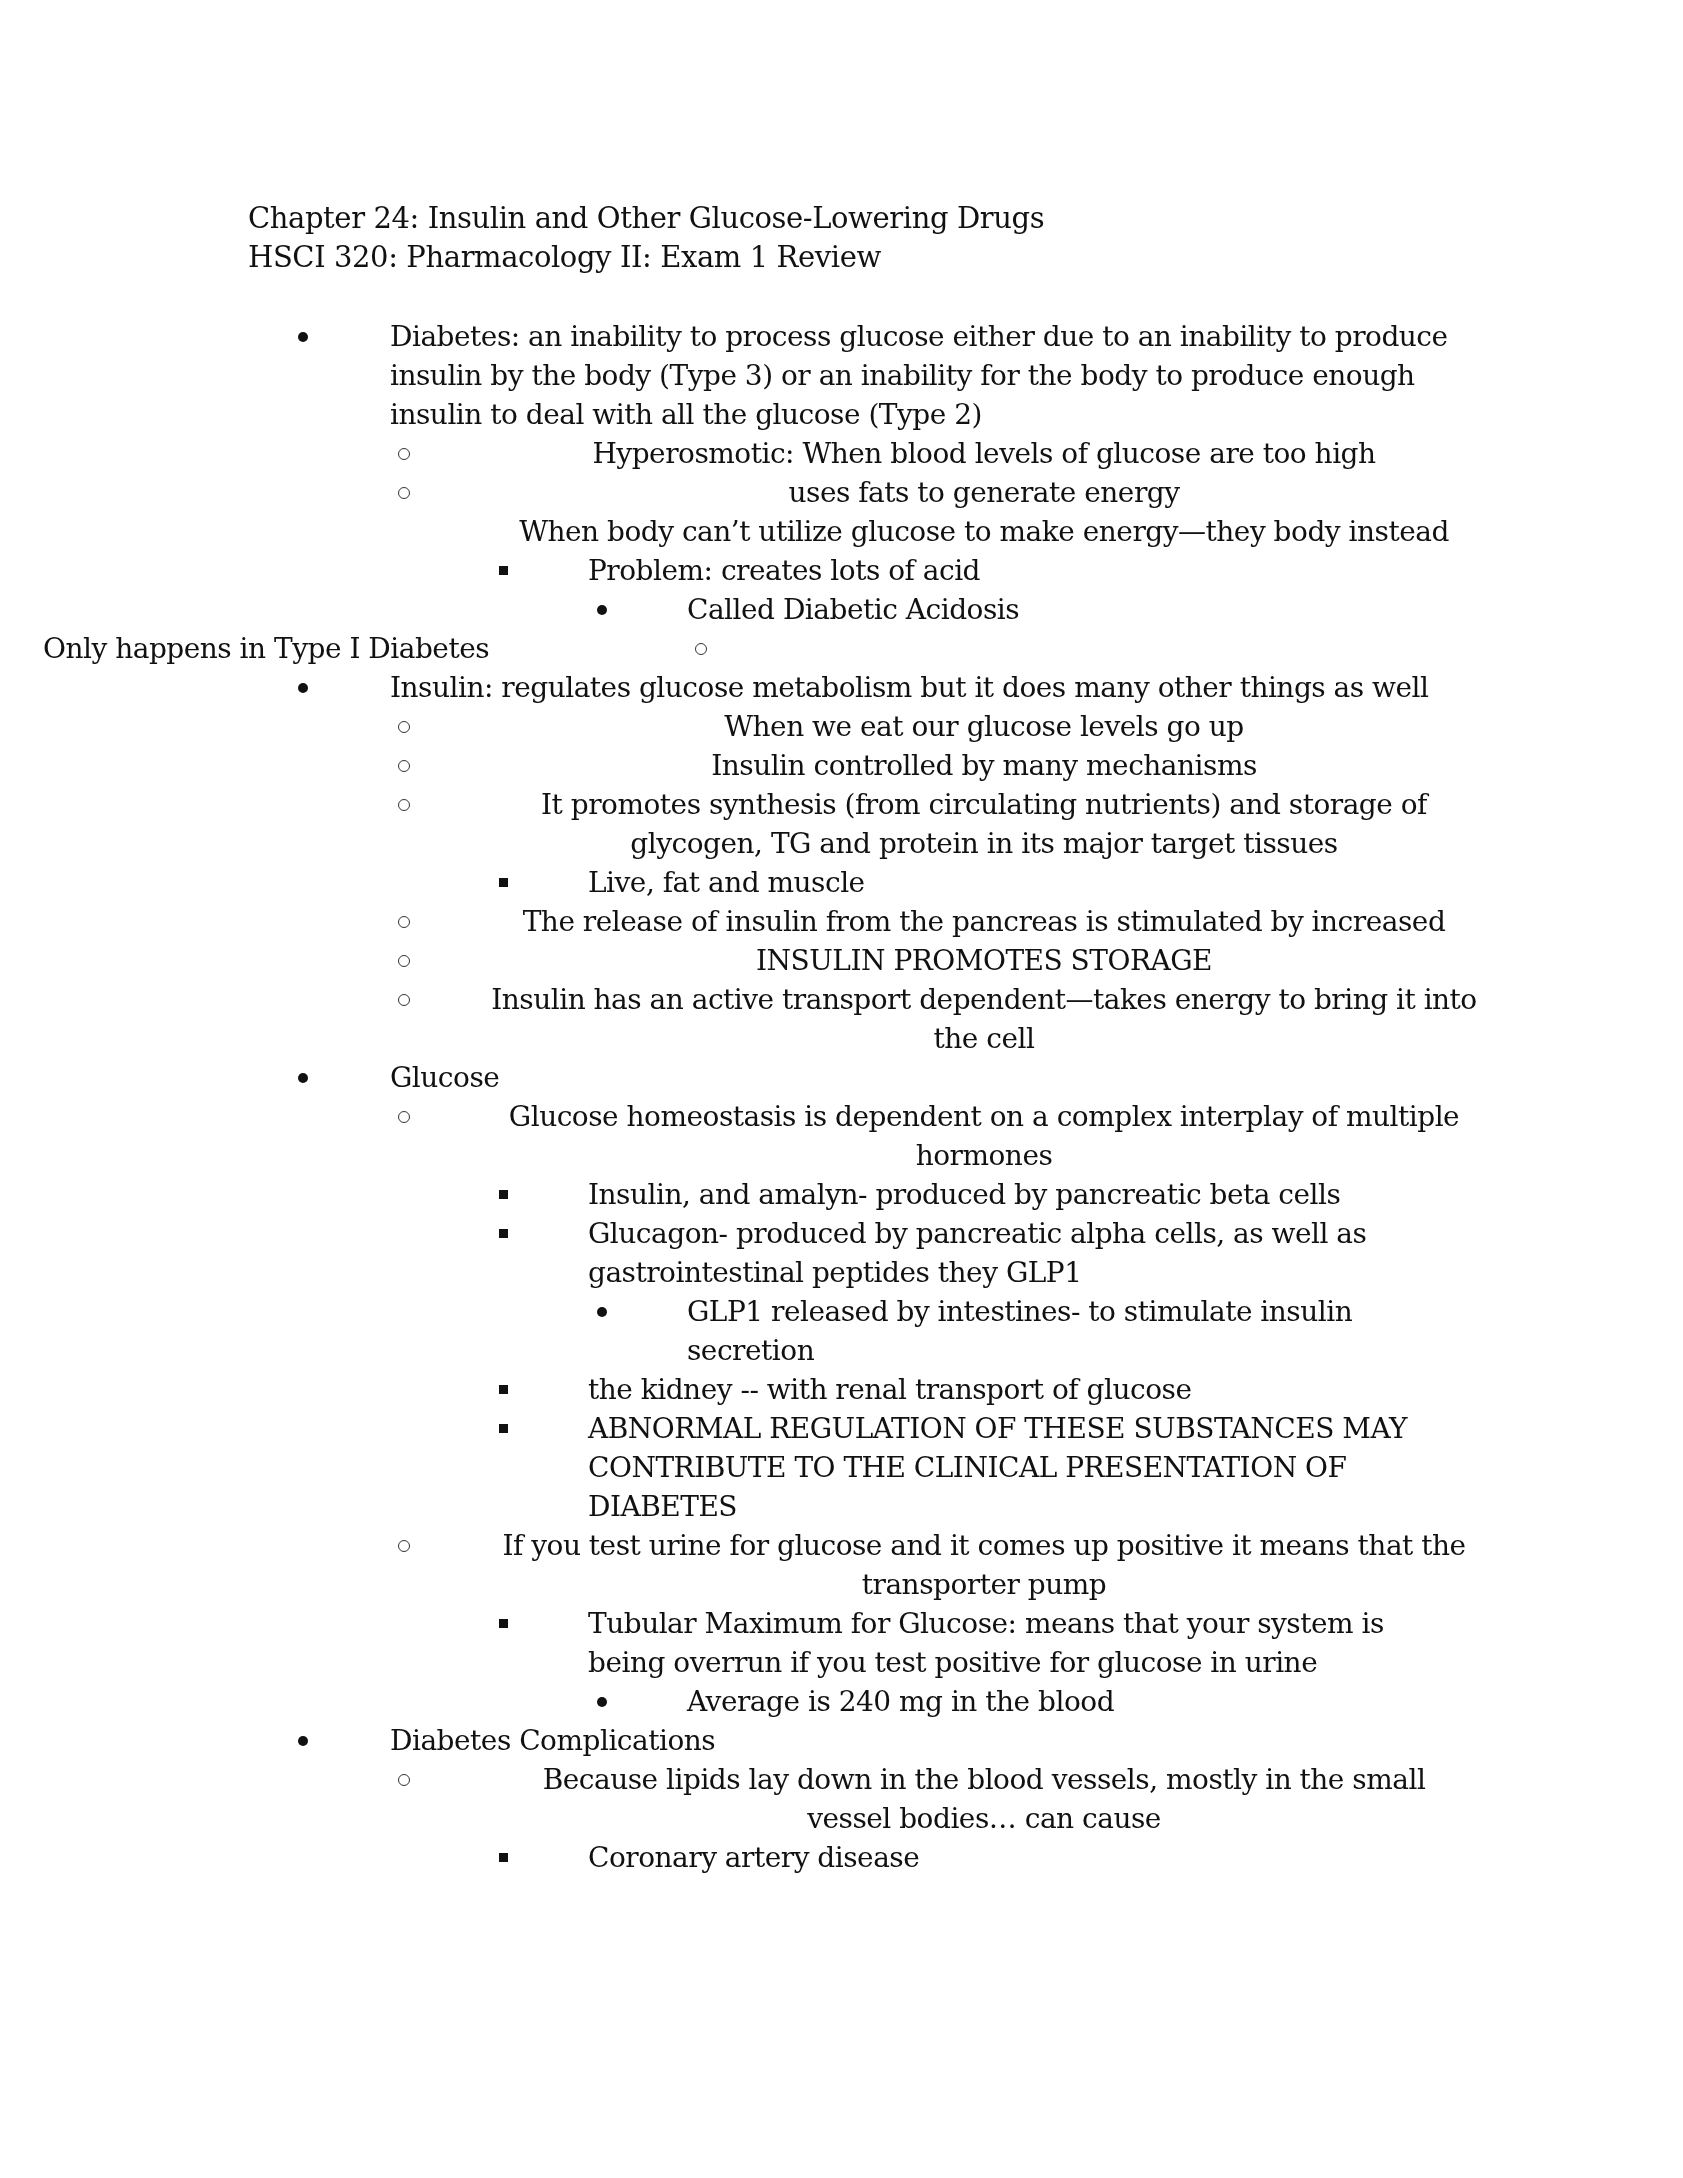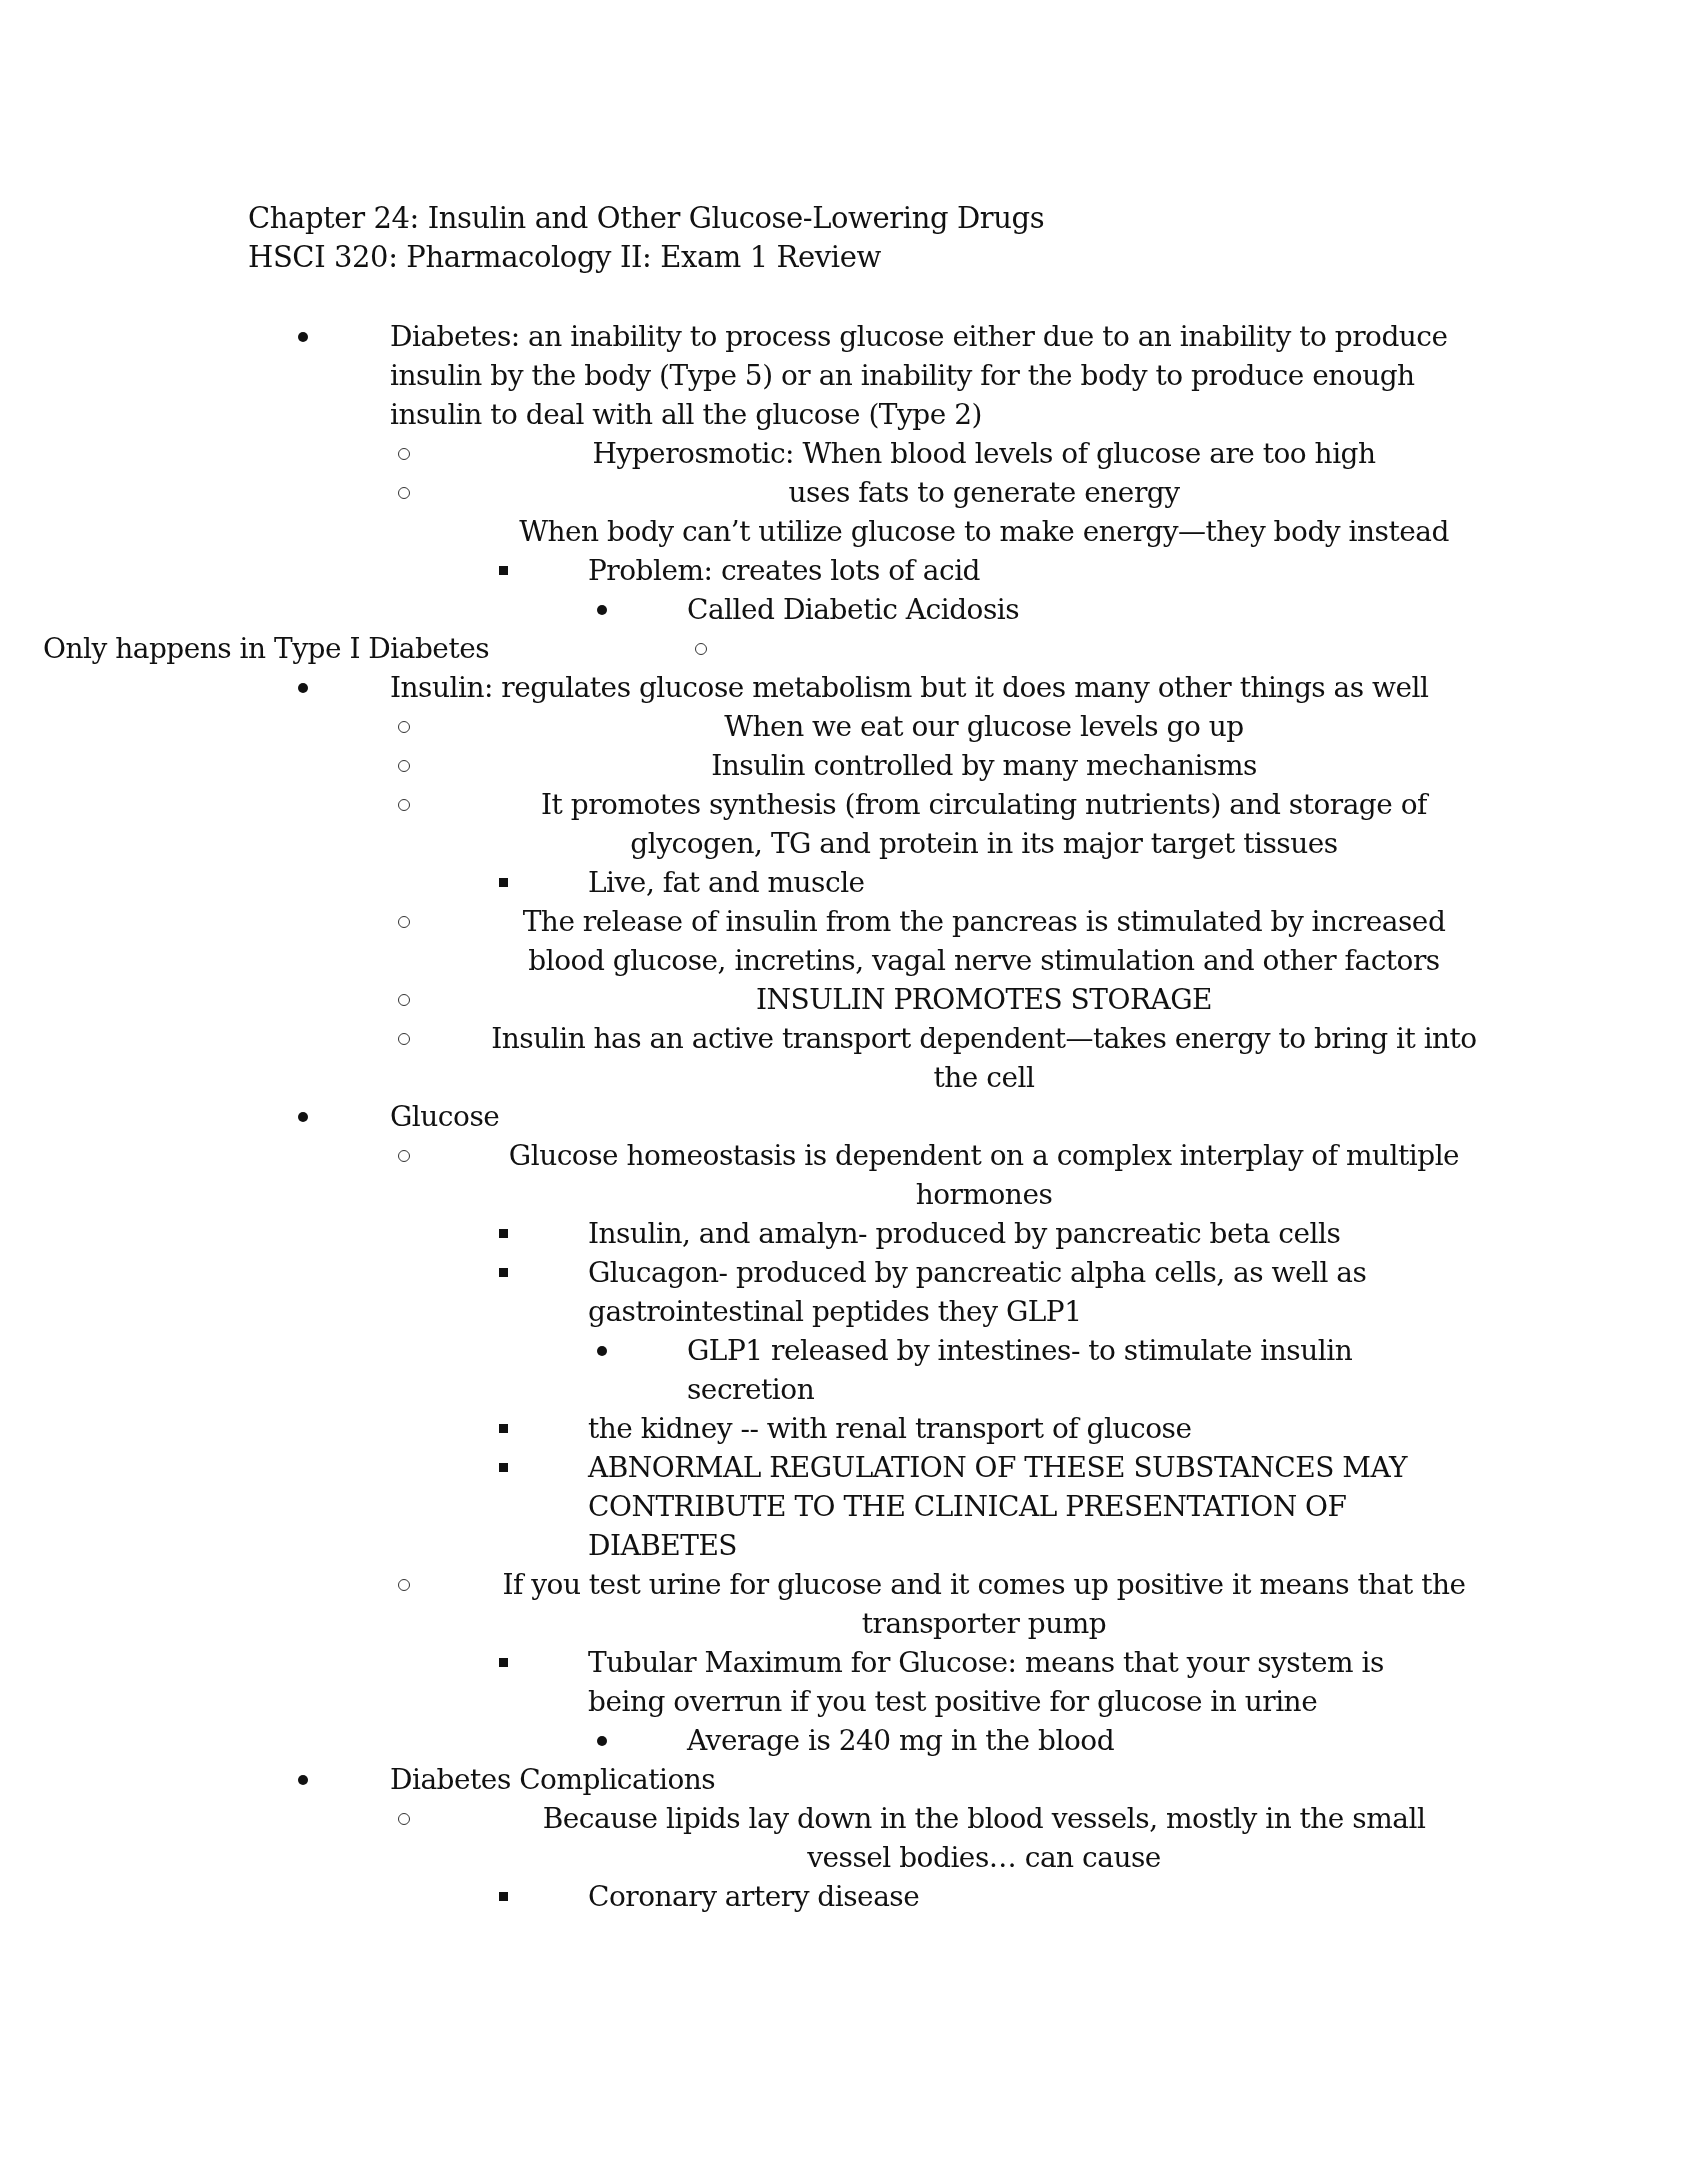--- a/index.html
+++ b/index.html
@@ -26,21 +26,21 @@
 <div class="page">
   <div class="hdr" style="top:199px">Chapter 24: Insulin and Other Glucose-Lowering Drugs</div>
   <div class="hdr" style="top:238px">HSCI 320: Pharmacology II: Exam 1 Review</div>
 
   <div class="outline" id="outline">
       <div class="item l1">
         <span class="bul">
           <span class="dot"></span>
         </span>
         <span class="txt">Diabetes: an inability to process glucose either due to an inability to produce</span>
-        <span class="txt">insulin by the body (Type 5) or an inability for the body to produce enough</span>
+        <span class="txt">insulin by the body (Type 3) or an inability for the body to produce enough</span>
         <span class="txt">insulin to deal with all the glucose (Type 2)</span>
       </div>
       <div class="item l2">
         <span class="bul">
           <span class="circ"></span>
         </span>
         <span class="txt">Hyperosmotic: When blood levels of glucose are too high</span>
       </div>
       <div class="item l2">
         <span class="bul">
@@ -96,21 +96,20 @@
         <span class="bul">
           <span class="sq"></span>
         </span>
         <span class="txt">Live, fat and muscle</span>
       </div>
       <div class="item l2">
         <span class="bul">
           <span class="circ"></span>
         </span>
         <span class="txt">The release of insulin from the pancreas is stimulated by increased</span>
-        <span class="txt">blood glucose, incretins, vagal nerve stimulation and other factors</span>
       </div>
       <div class="item l2">
         <span class="bul">
           <span class="circ"></span>
         </span>
         <span class="txt">INSULIN PROMOTES STORAGE</span>
       </div>
       <div class="item l2">
         <span class="bul">
           <span class="circ"></span>

